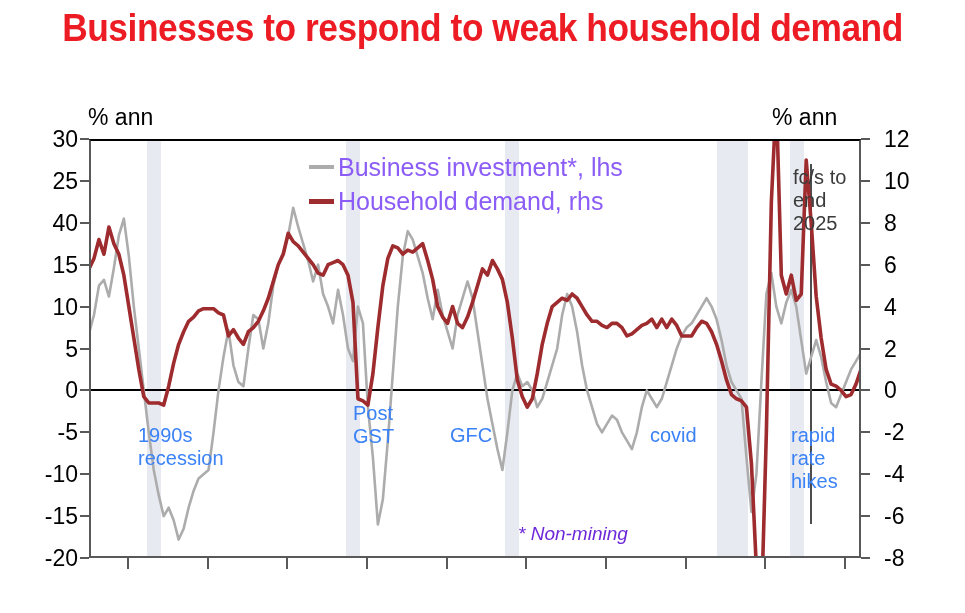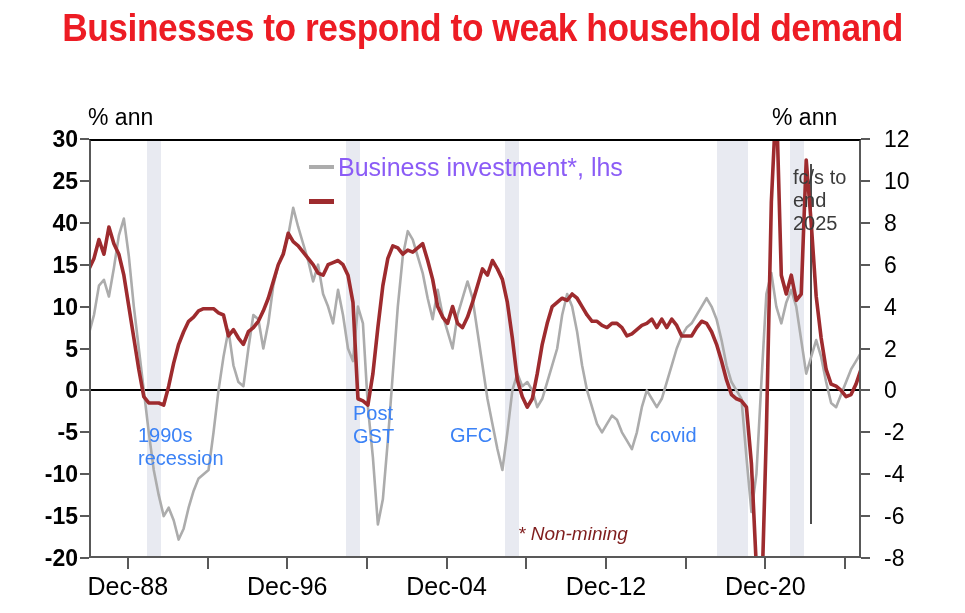--- a/index.html
+++ b/index.html
@@ -21,21 +21,21 @@
   .plot-frame{position:absolute;left:0;top:0;width:772px;height:419px;
     border-left:2px solid #595959;border-right:2px solid #595959;
     border-top:2px solid #000;border-bottom:2px solid #595959;box-sizing:border-box;}
   .band{position:absolute;top:0;height:419px;background:#E8EAF1;}
   .zeroline{position:absolute;left:0;width:772px;height:2px;background:#000;}
   .fcline{position:absolute;width:2px;background:#4D4D4D;}
 
   svg.series{position:absolute;left:0;top:0;width:772px;height:419px;overflow:hidden;}
 
   .ytick-l{position:absolute;right:0;transform:translateY(-50%);
-    text-align:right;font-size:23px;color:#000;white-space:nowrap;font-weight:bold;}
+    text-align:right;font-size:23px;color:#000;white-space:nowrap;}
   .ytick-r{position:absolute;left:0;transform:translateY(-50%);
     text-align:left;font-size:23px;color:#000;white-space:nowrap;}
   .axis-left-labels{position:absolute;left:0px;top:139px;width:82px;height:419px;}
   .axis-right-labels{position:absolute;left:878px;top:139px;width:80px;height:419px;}
   .tick-l{position:absolute;right:0;width:9px;height:2px;background:#595959;transform:translateY(-50%);}
   .tick-r{position:absolute;left:0;width:9px;height:2px;background:#595959;transform:translateY(-50%);}
   .ticks-left{position:absolute;left:80px;top:139px;width:9px;height:419px;}
   .ticks-right{position:absolute;left:861px;top:139px;width:9px;height:419px;}
 
   .xticks{position:absolute;left:89px;top:558px;width:772px;height:12px;}
@@ -44,21 +44,21 @@
   .xlabel{position:absolute;font-size:25px;color:#000;transform:translateX(-50%);white-space:nowrap;}
 
   .legend{position:absolute;left:309px;top:150px;}
   .legend-row{display:flex;align-items:center;height:34px;}
   .legend-swatch{width:25px;height:4px;margin-right:4px;flex:0 0 auto;}
   .legend-label{font-size:25px;color:#8b5cf6;white-space:nowrap;}
 
   .ann{position:absolute;font-size:20px;color:#3b82f6;line-height:23px;white-space:nowrap;}
   .ann-dark{position:absolute;font-size:20px;color:#3B3B3B;line-height:23px;white-space:nowrap;}
   .note{position:absolute;font-size:18px;color:#3B3B3B;white-space:nowrap;}
-  .note-ital{position:absolute;font-size:19px;color:#7f1d1d;font-style:italic;white-space:nowrap;}
+  .note-ital{position:absolute;font-size:19px;color:#6d28d9;font-style:italic;white-space:nowrap;}
 </style>
 </head>
 <body>
 
 <div id="root">
 
   <div class="chart-title" style="color: rgb(237, 28, 36);">Businesses to respond to weak household demand</div>
 
   <div class="unit-left">% ann</div>
   <div class="unit-right">% ann</div>
@@ -138,35 +138,29 @@
       <div class="xtick" style="left: 117.539px;"></div>
       <div class="xtick" style="left: 197.23px;"></div>
       <div class="xtick" style="left: 276.92px;"></div>
       <div class="xtick" style="left: 356.61px;"></div>
       <div class="xtick" style="left: 436.301px;"></div>
       <div class="xtick" style="left: 515.991px;"></div>
       <div class="xtick" style="left: 595.681px;"></div>
       <div class="xtick" style="left: 675.372px;"></div>
       <div class="xtick" style="left: 755.062px;"></div>
     </div>
-  <div class="xlabels" id="xlabels">
-      <div class="xlabel" style="left: 127.849px;">Dec-88</div>
-      <div class="xlabel" style="left: 287.23px;">Dec-96</div>
-      <div class="xlabel" style="left: 446.61px;">Dec-04</div>
-      <div class="xlabel" style="left: 605.991px;">Dec-12</div>
-      <div class="xlabel" style="left: 765.372px;">Dec-20</div>
-    </div>
 
   <div class="legend">
     <div class="legend-row">
       <span class="legend-swatch" id="sw0" style="background: rgb(172, 172, 172);"></span>
       <span class="legend-label">Business investment*, lhs</span>
     </div>
     <div class="legend-row">
       <span class="legend-swatch" id="sw1" style="background: rgb(158, 43, 46); height: 5px;"></span>
+      <span class="legend-label">Household demand, rhs</span>
     </div>
   </div>
 
   <div class="ann" style="left:138px;top:424px;">
     <div>1990s</div>
     <div>recession</div>
   </div>
 
   <div class="ann" style="left:353px;top:402px;">
     <div>Post</div>
@@ -174,20 +168,25 @@
   </div>
 
   <div class="ann" style="left:450px;top:424px;">
     <div>GFC</div>
   </div>
 
   <div class="ann" style="left:650px;top:424px;">
     <div>covid</div>
   </div>
 
+  <div class="ann" style="left:791px;top:424px;">
+    <div>rapid</div>
+    <div>rate</div>
+    <div>hikes</div>
+  </div>
 
   <div class="ann-dark" style="left:793px;top:166px;">
     <div>fc/s to</div>
     <div>end</div>
     <div>2025</div>
   </div>
 
   <div class="note-ital" style="left:518px;top:523px;">* Non-mining</div>
 
 </div>

